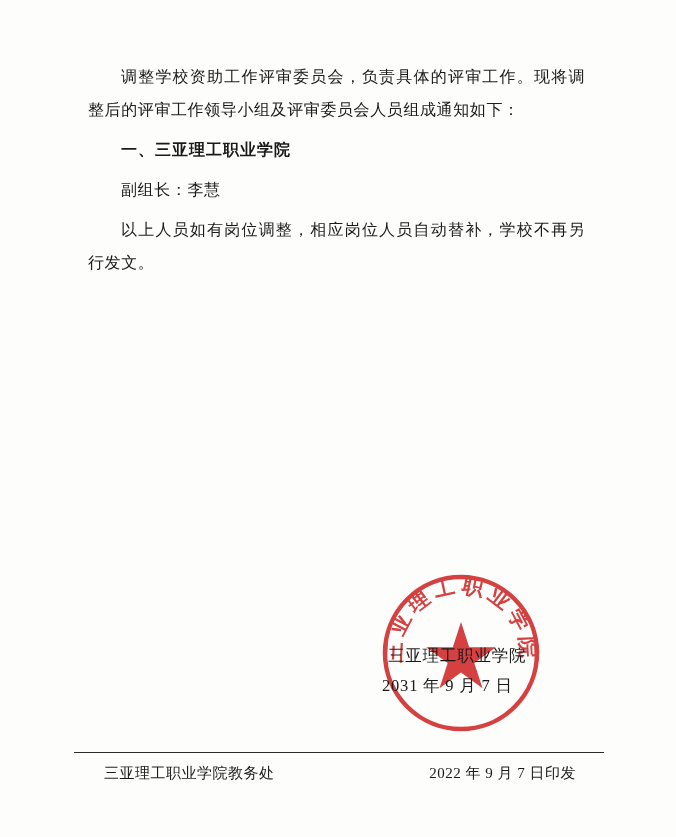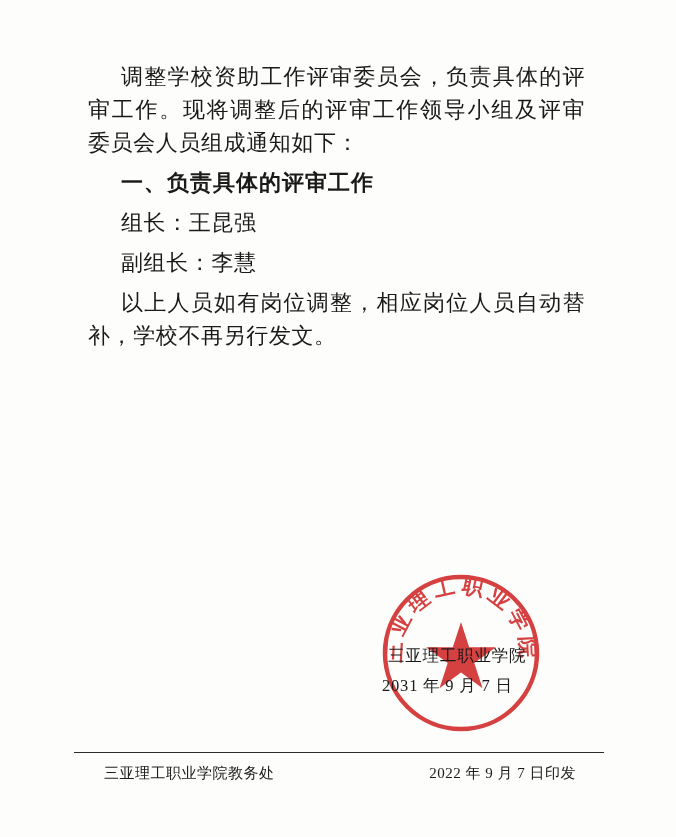--- a/index.html
+++ b/index.html
@@ -22,21 +22,21 @@
     background: #fdfdfb;
   }
   .content {
     position: absolute;
     left: 88px;
     top: 60px;
     width: 500px;
   }
   p {
     margin: 0 3px 7px 0;
-    font-size: 22px;
+    font-size: 16px;
     line-height: 33px;
     letter-spacing: 0.6px;
     text-align: justify;
     text-justify: inter-ideograph;
   }
   .indent {
     text-indent: 33px;
   }
   .heading {
     font-weight: bold;
@@ -99,22 +99,21 @@
   .footer-left { padding-left: 30px; }
   .footer-right { padding-right: 28px; text-align: right; }
 </style>
 </head>
 <body>
 
 <div class="page">
 
   <div class="content">
     <p class="indent">调整学校资助工作评审委员会，负责具体的评审工作。现将调整后的评审工作领导小组及评审委员会人员组成通知如下：</p>
-    <p class="heading">一、负责具体的评审工作</p>
-    <p class="indent">组长：王昆强</p>
+    <p class="heading">一、三亚理工职业学院</p>
     <p class="indent">副组长：李慧</p>
     <p class="indent">以上人员如有岗位调整，相应岗位人员自动替补，学校不再另行发文。</p>
   </div>
 
   <div class="seal">
     <svg width="166" height="166" viewBox="0 0 166 166" xmlns="http://www.w3.org/2000/svg">
       <defs>
         <path id="sealArc" d="M 23,83 A 60,60 0 0 1 143,83" fill="none"></path>
       </defs>
       <circle cx="83" cy="83" r="76" fill="none" stroke="#cf2222" stroke-width="4.5"></circle>

